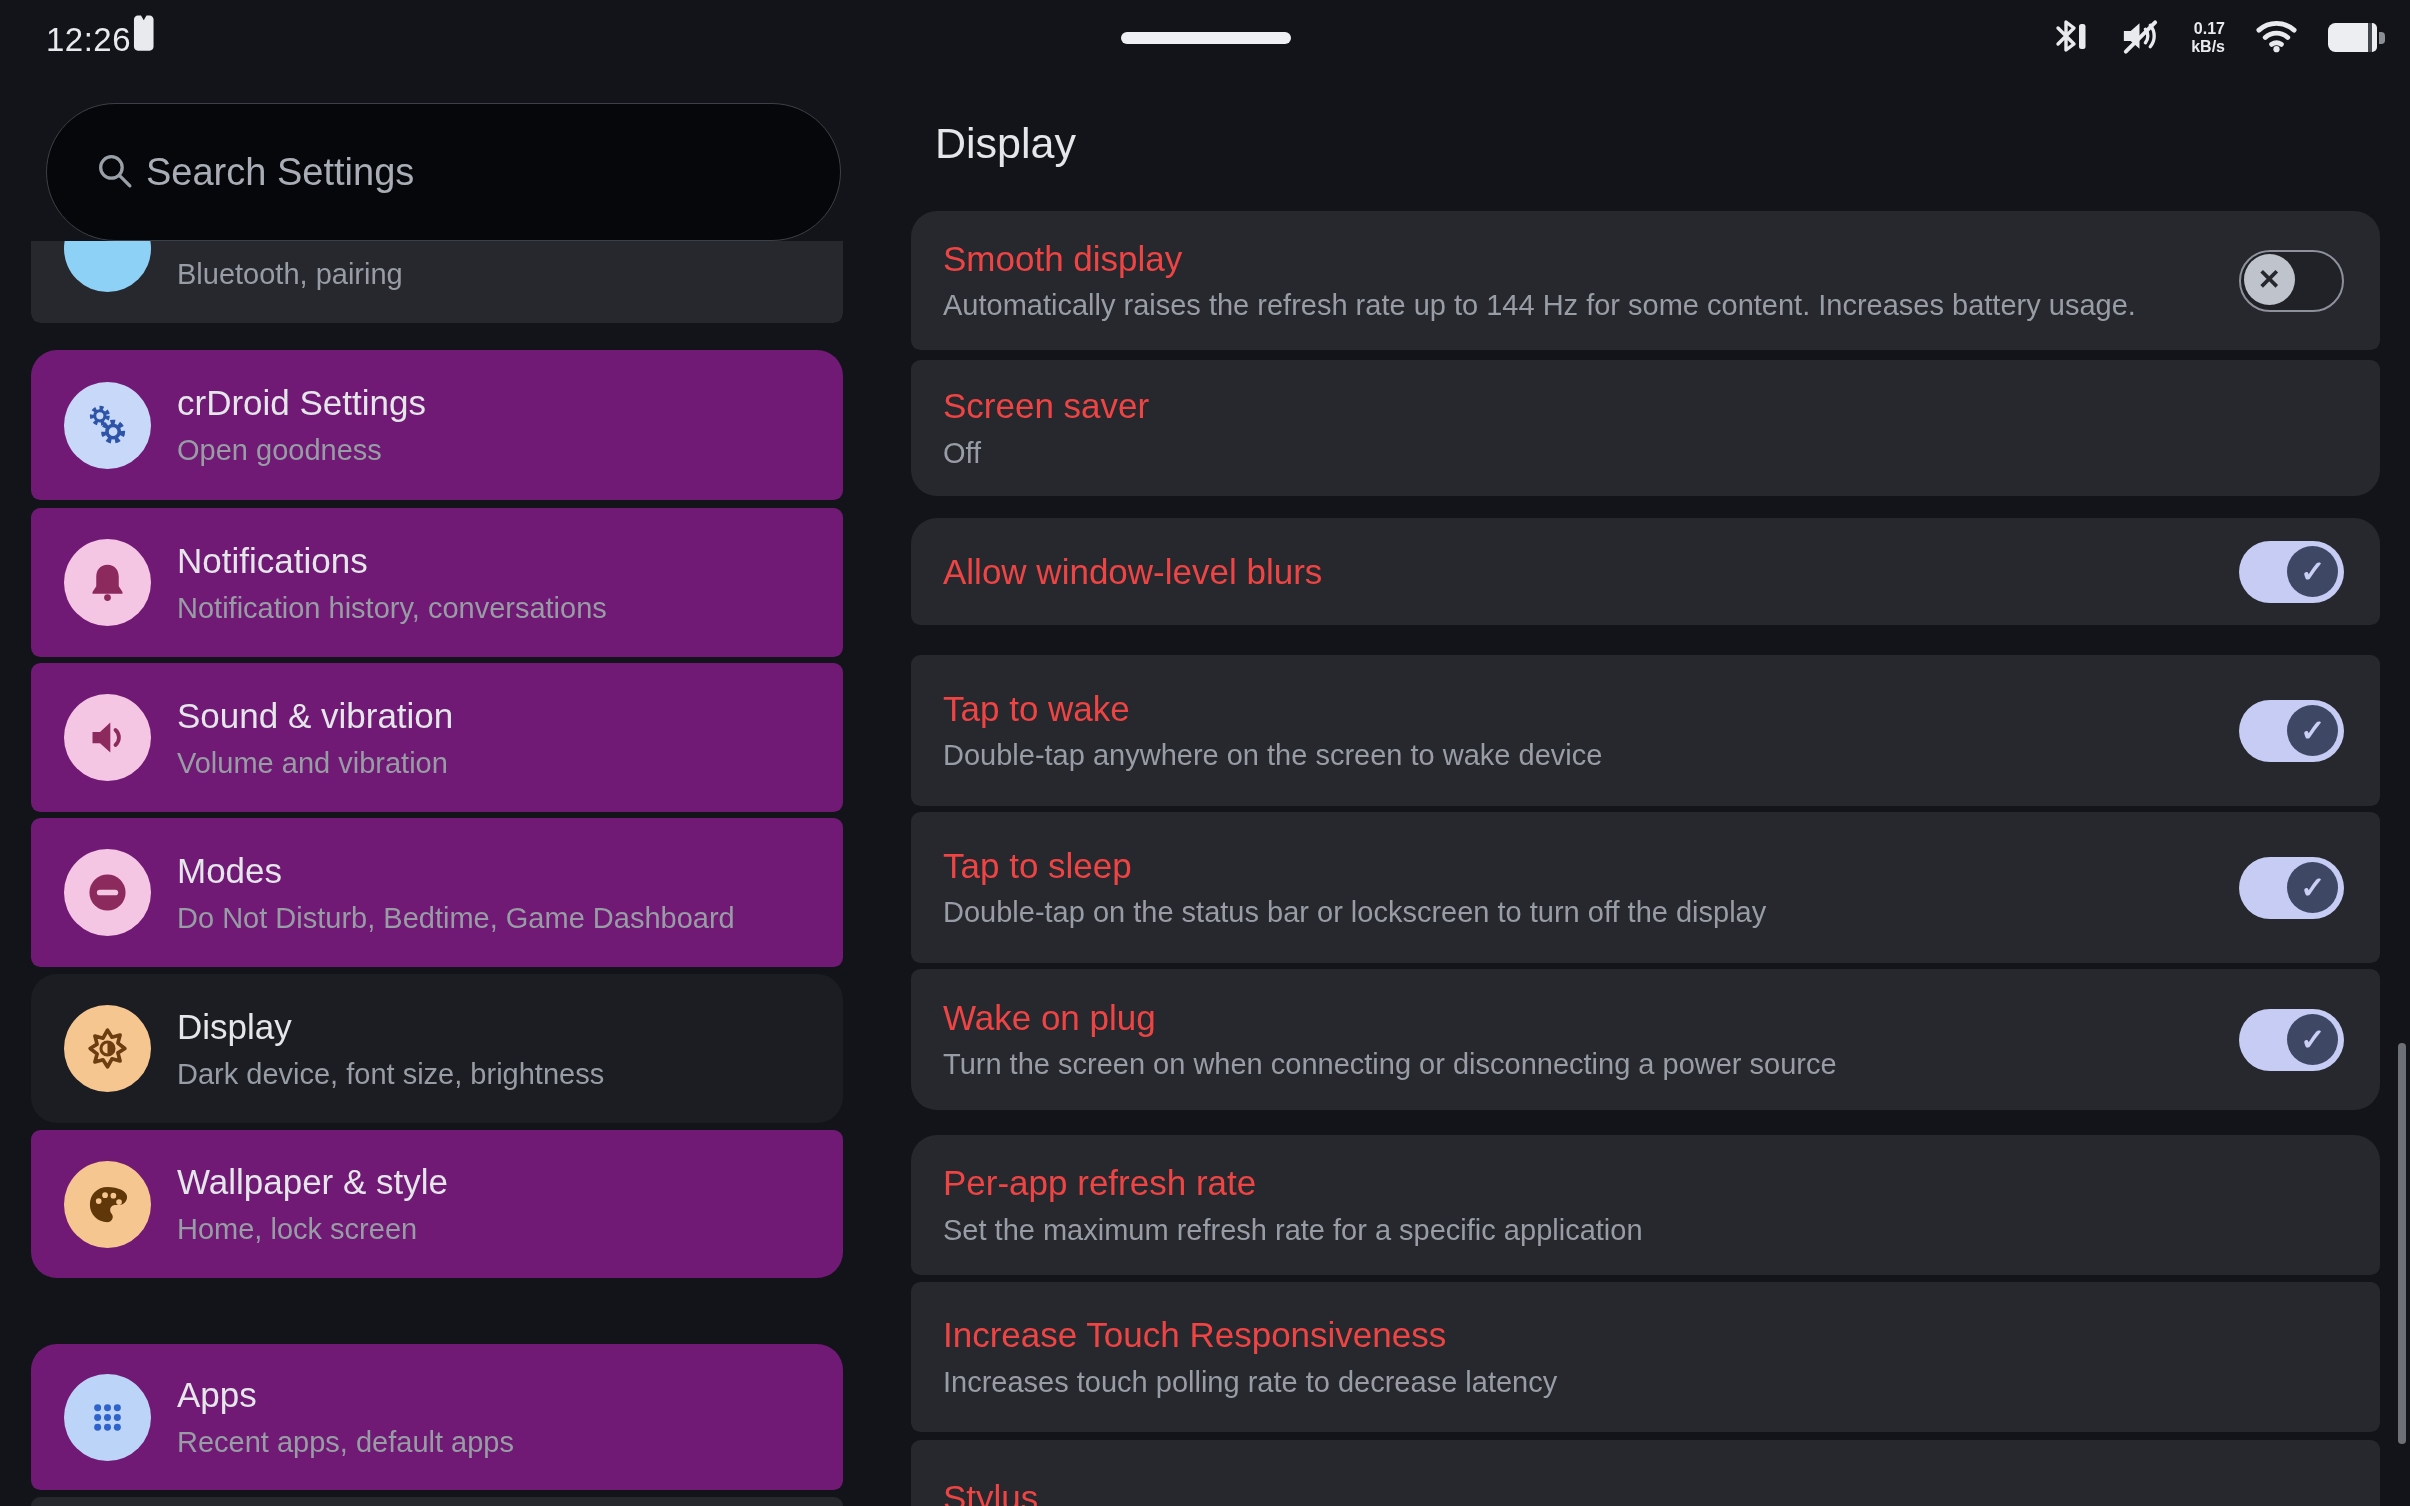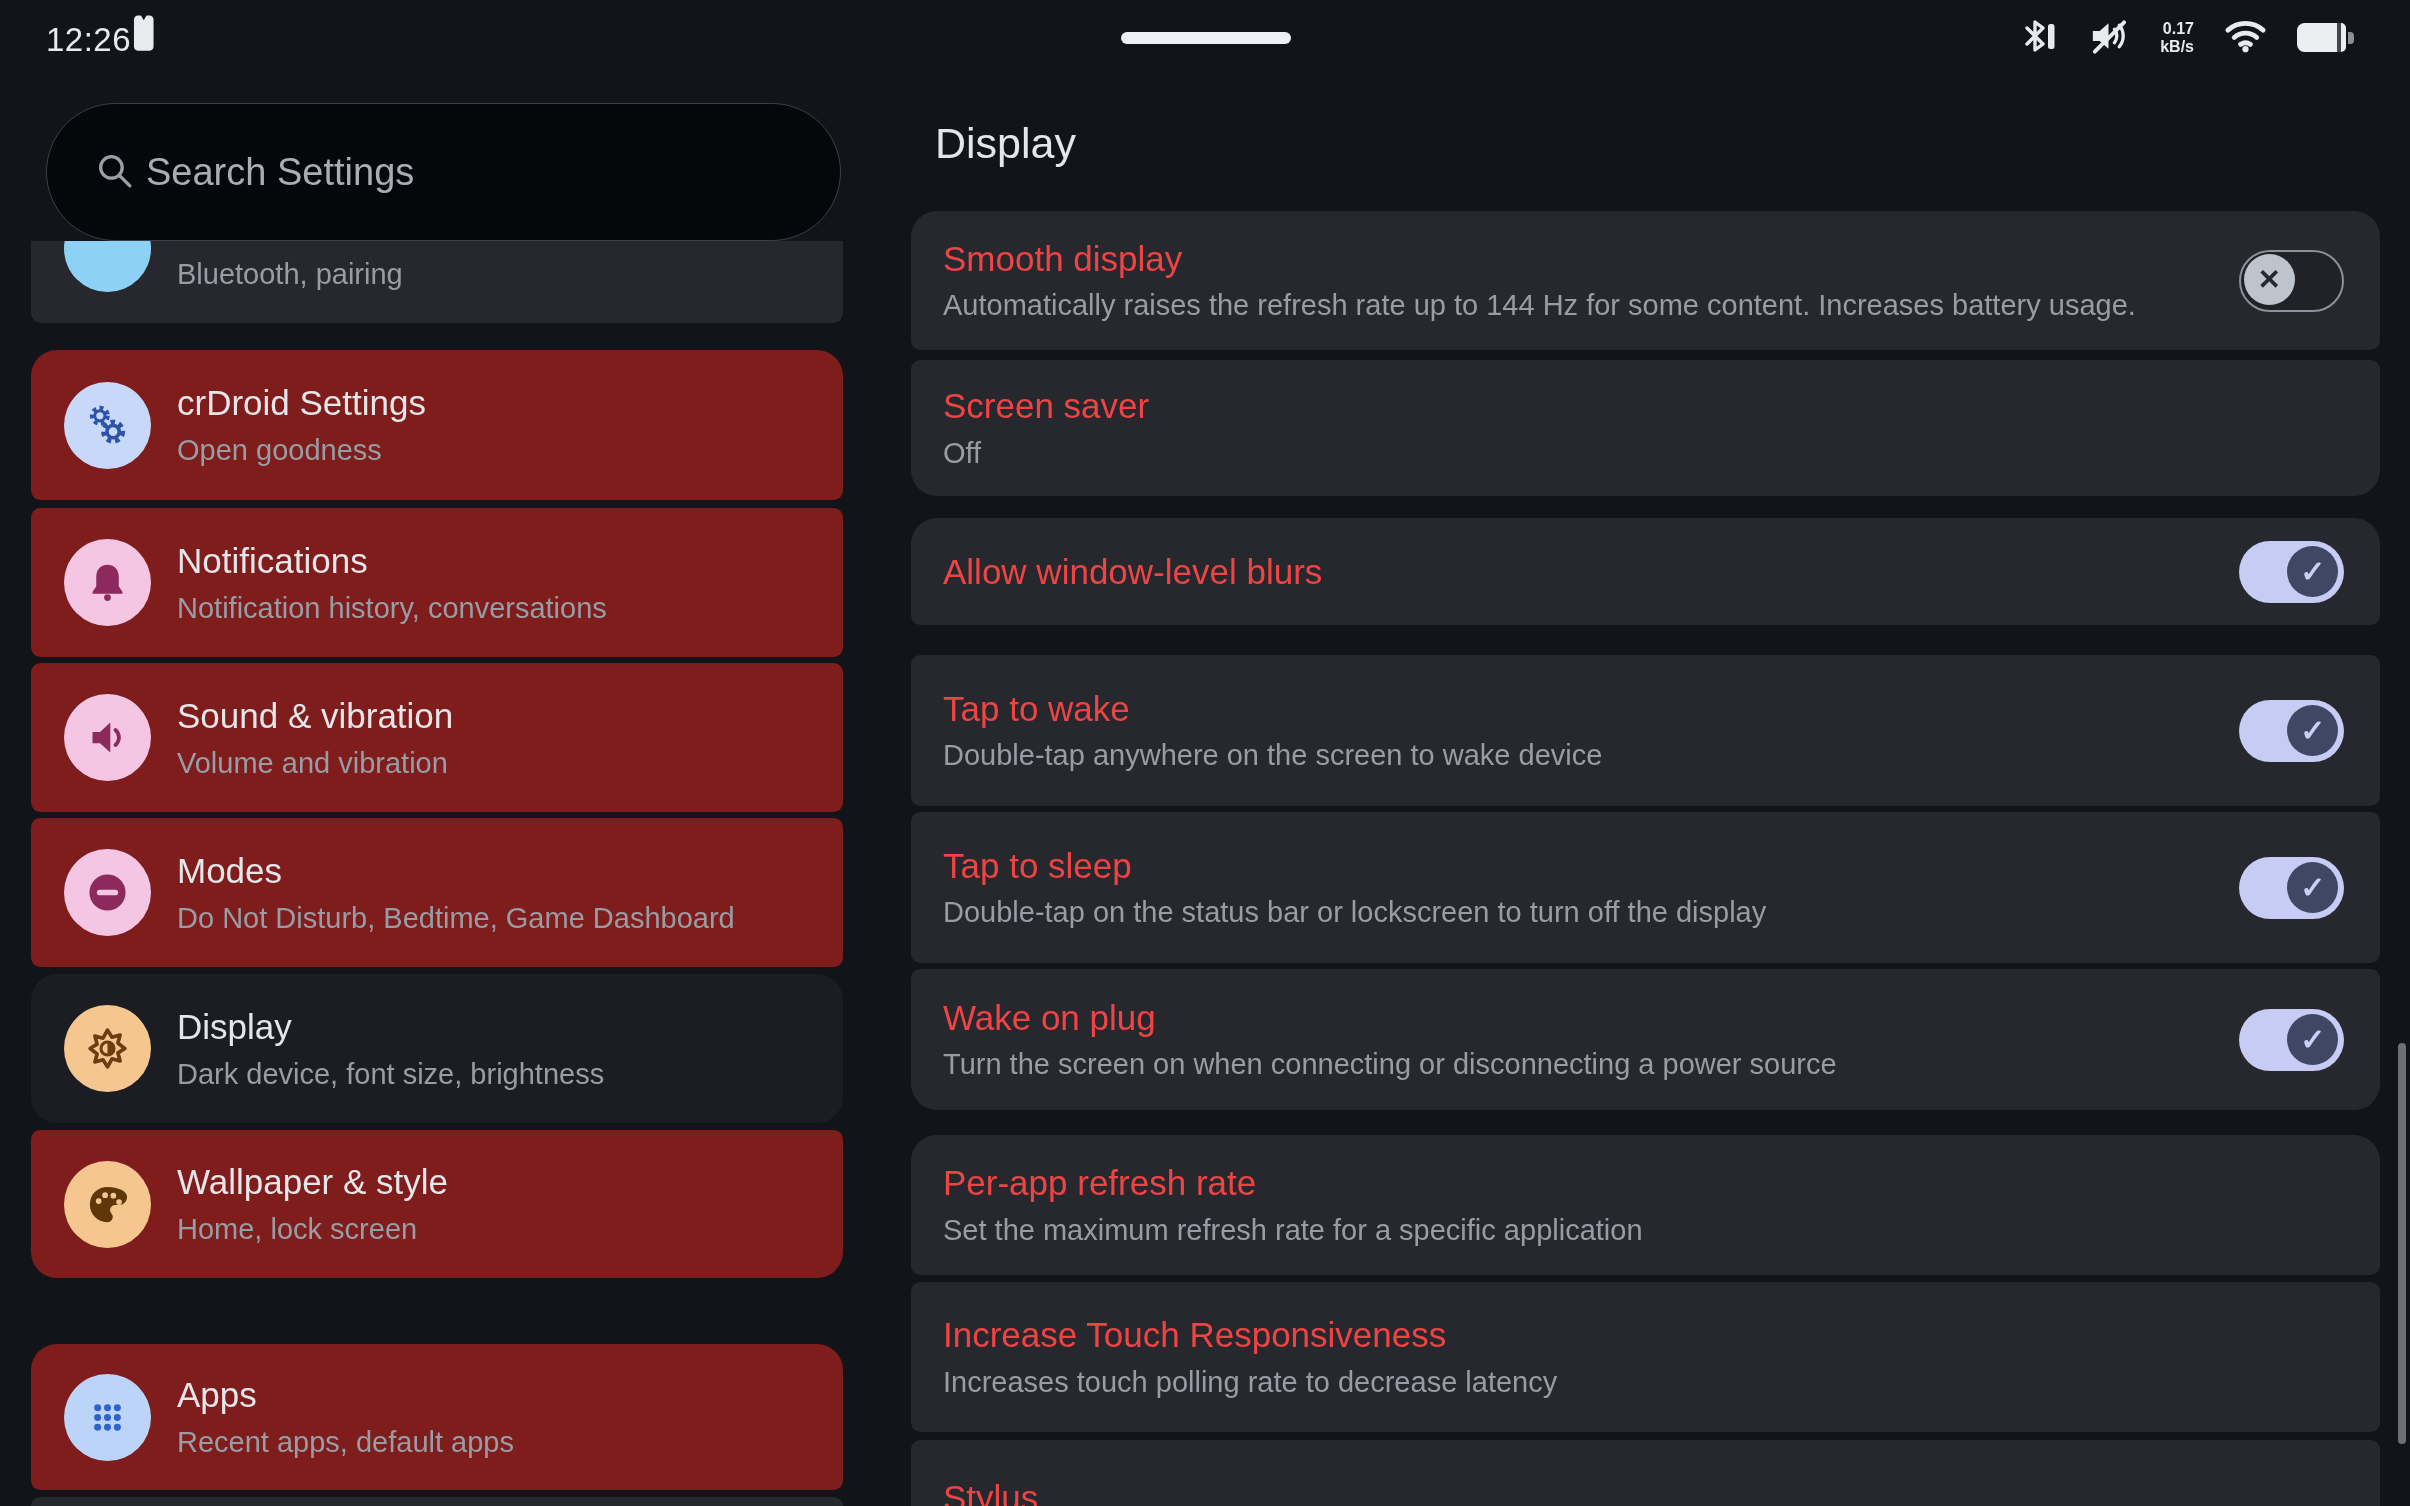--- a/index.html
+++ b/index.html
@@ -8,38 +8,38 @@
     background:#131419;
     font-family:"Liberation Sans", sans-serif;
     -webkit-font-smoothing:antialiased;
   }
   .screen{position:absolute;inset:0;}
 
   
   .statusbar{position:absolute;left:0;top:0;width:2411px;height:79px;}
   .status-time{position:absolute;left:46px;top:21px;font-size:33px;color:#e9eaee;letter-spacing:0.5px;}
   .status-device-icon{position:absolute;left:132px;top:13px;}
-  .status-right{position:absolute;right:58px;top:11.3px;height:53px;display:flex;align-items:center;gap:30px;}
+  .status-right{position:absolute;right:27px;top:11.3px;height:53px;display:flex;align-items:center;gap:30px;}
   .net-speed{display:flex;flex-direction:column;align-items:flex-end;line-height:18px;font-size:16px;font-weight:700;color:#e9eaee;}
   .battery{position:relative;width:56px;height:29px;}
   .battery-body{position:absolute;left:0;top:0;width:49px;height:29px;border-radius:7.5px;background:#eceef1;}
   .battery-gap{position:absolute;left:40px;top:0;width:4.7px;height:29px;background:#43464d;}
   .battery-tip{position:absolute;left:44px;top:0;width:4.7px;height:29px;border-radius:0 7.5px 7.5px 0;background:#eceef1;}
   .battery-nub{position:absolute;left:51px;top:8.5px;width:5.6px;height:12.2px;border-radius:0 3.8px 3.8px 0;background:#8b8e95;}
 
   
   .search-bar{
     position:absolute;left:46px;top:103px;width:795px;height:138px;box-sizing:border-box;
     background:#06070a;border:1.9px solid #3c4046;border-radius:70px;
     display:flex;align-items:center;padding-left:47px;gap:11px;
   }
   .search-placeholder{font-size:38px;color:#a9aeb6;}
 
   .scard{
-    position:absolute;left:31px;width:812px;background:#7f1d1d;
+    position:absolute;left:31px;width:812px;background:#701a75;
     display:flex;align-items:center;box-sizing:border-box;
   }
   .scard.selected{background:#1b1d23;}
   .icon-circle{width:87px;height:87px;border-radius:50%;margin-left:33px;flex:none;
     display:flex;align-items:center;justify-content:center;}
   .card-text{margin-left:26px;display:flex;flex-direction:column;gap:11px;}
   .card-title{font-size:35px;color:#e5e6ea;}
   .card-sub{font-size:29px;color:#989da5;}
 
   .partial-wrap{position:absolute;left:31px;top:241px;width:812px;height:82px;overflow:hidden;border-radius:0 0 9.4px 9.4px;}

